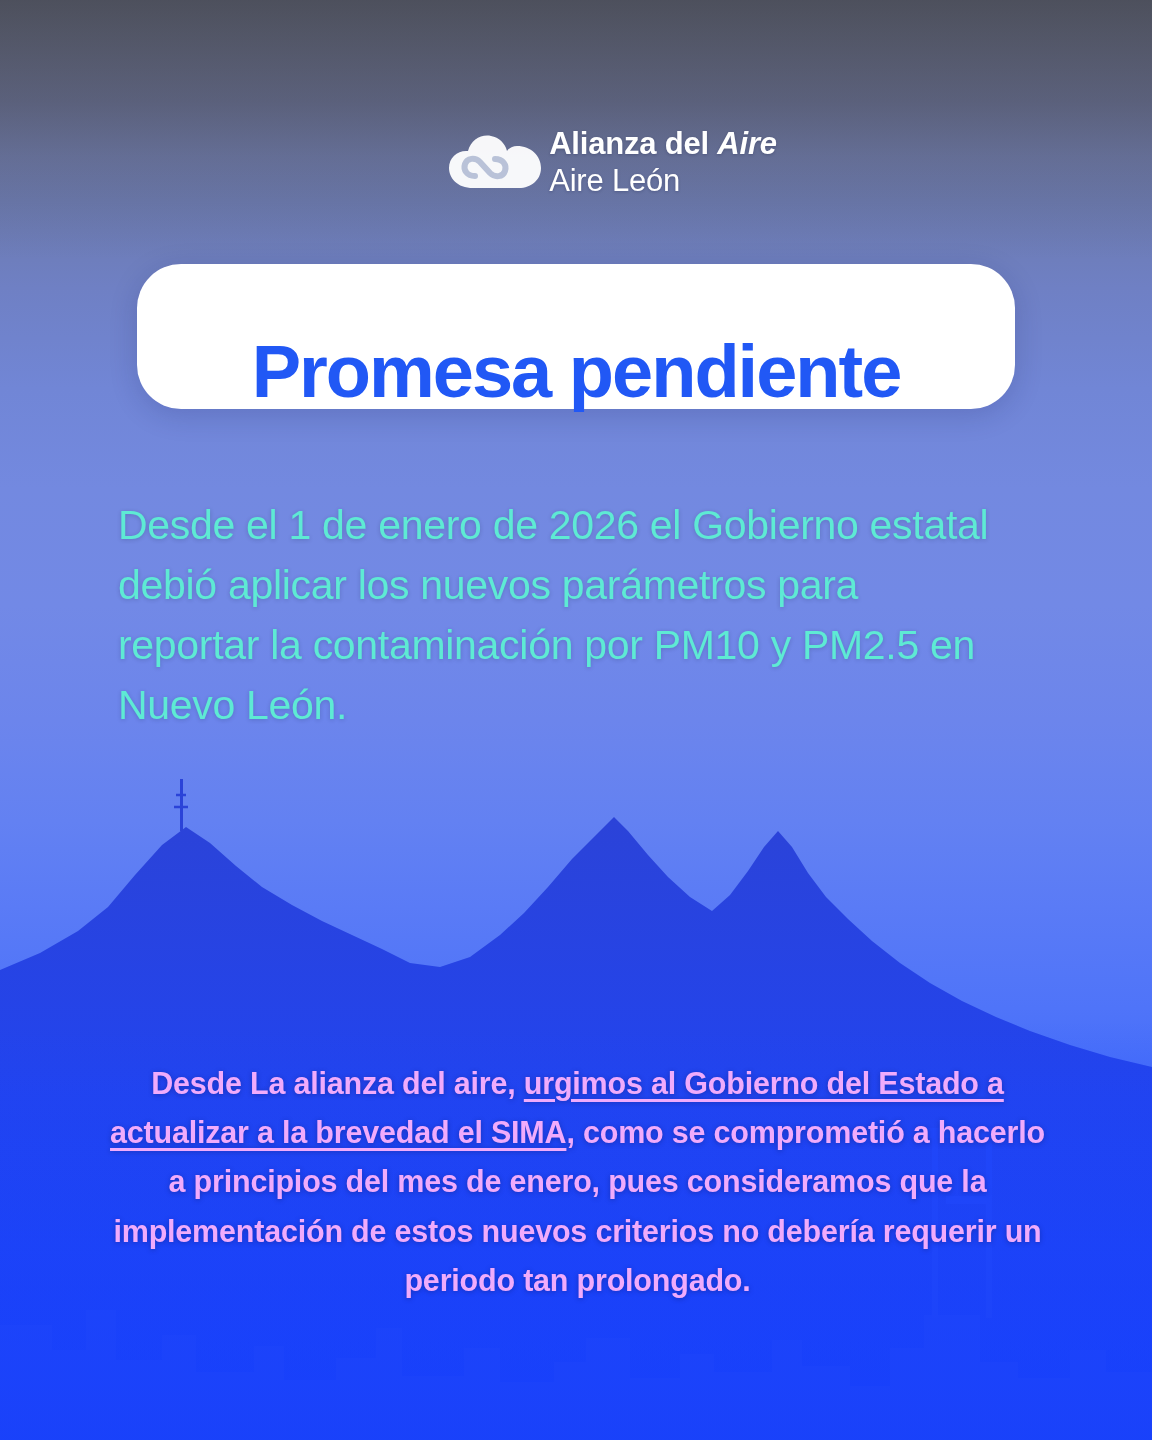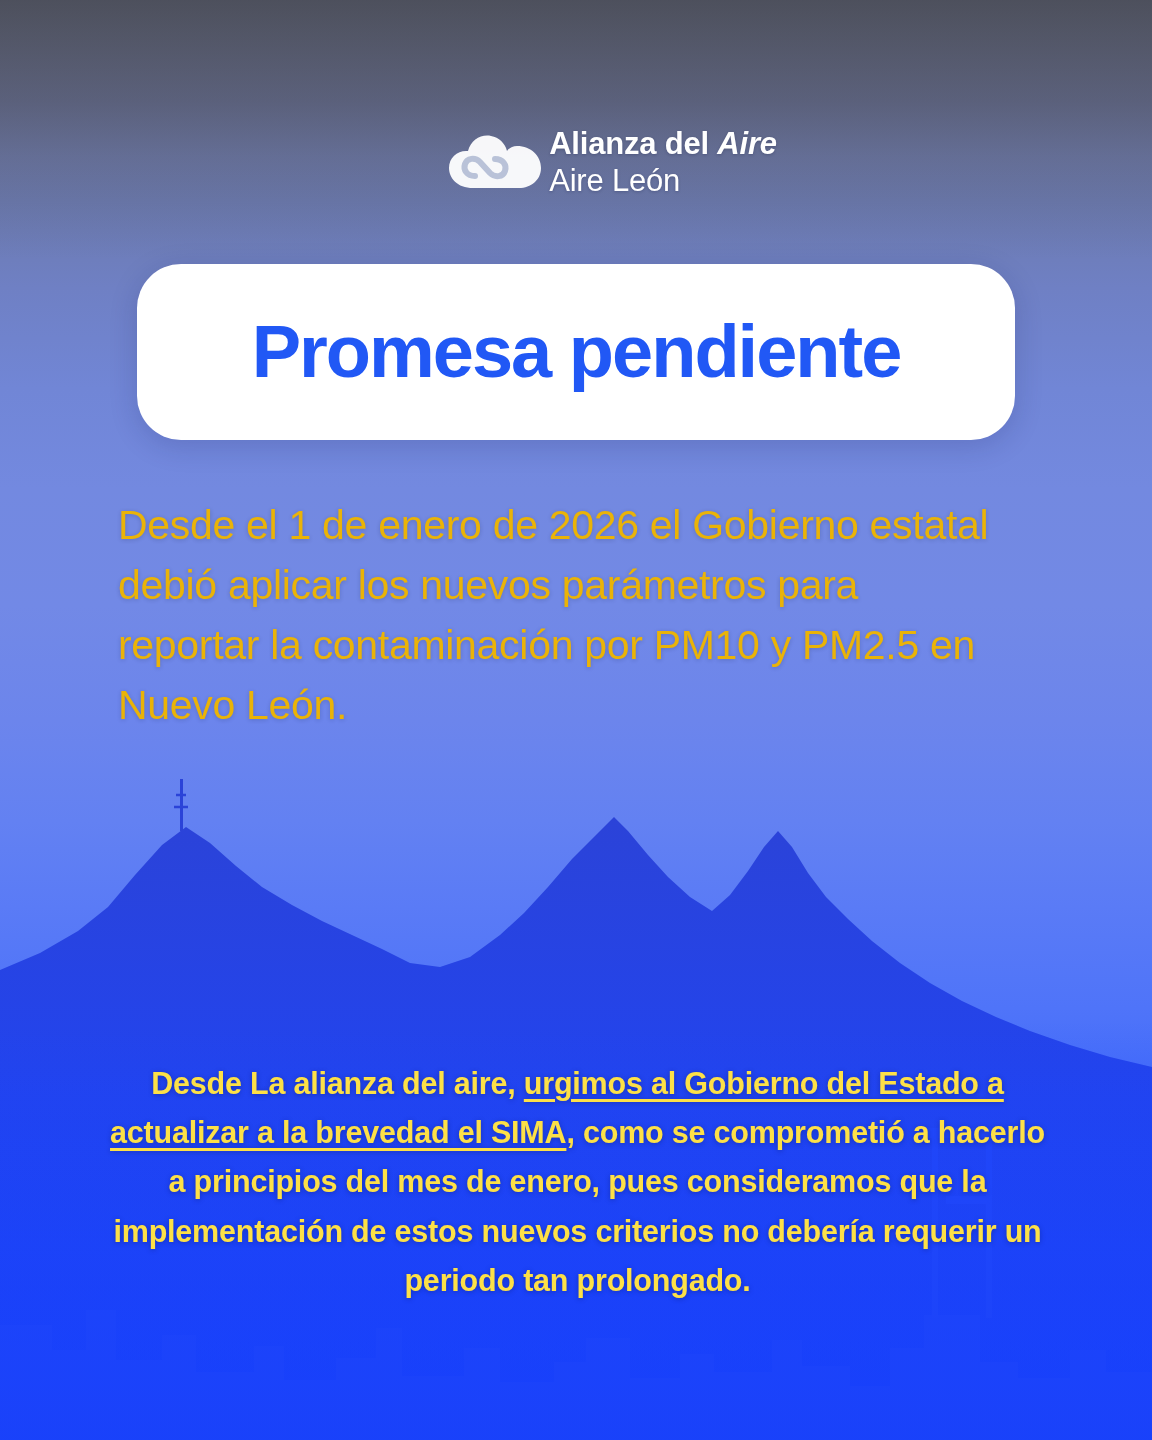--- a/index.html
+++ b/index.html
@@ -104,59 +104,59 @@
   .logo-text .line1 { display: block; }
   .logo-text .line1 em { font-style: italic; font-weight: 700; }
   .logo-text .line2 { display: block; font-weight: 500; }
 
   
   .title-pill {
     position: absolute;
     left: 137px;
     top: 264px;
     width: 878px;
-    height: 176px;
+    height: 145px;
     background: #ffffff;
     border-radius: 44px;
     display: flex;
-    align-items: center;
+    align-items: flex-end;
     justify-content: center;
     box-shadow: 0 6px 28px rgba(20,30,90,0.18);
   }
   .title-pill h1 {
     margin: 0;
     color: #2158f5;
     font-size: 74px;
     font-weight: 800;
     letter-spacing: -2px;
     line-height: 1;
   }
 
   
   .lead {
     position: absolute;
     left: 118px;
     top: 455px;
     width: 890px;
-    color: #eab308;
+    color: #5eead4;
     font-size: 41px;
     font-weight: 400;
     line-height: 1.46;
     letter-spacing: -0.3px;
     text-shadow: 0 1px 4px rgba(24,30,70,0.22);
   }
 
   
   .statement {
     position: absolute;
     left: 110px;
     top: 1028px;
     width: 935px;
     text-align: center;
-    color: #fde047;
+    color: #f0abfc;
     font-size: 30.5px;
     font-weight: 700;
     line-height: 1.62;
     letter-spacing: -0.2px;
     text-shadow: 0 1px 5px rgba(10,20,80,0.35);
   }
   .statement u {
     text-decoration: underline;
     text-underline-offset: 5px;
     text-decoration-thickness: 2.5px;

